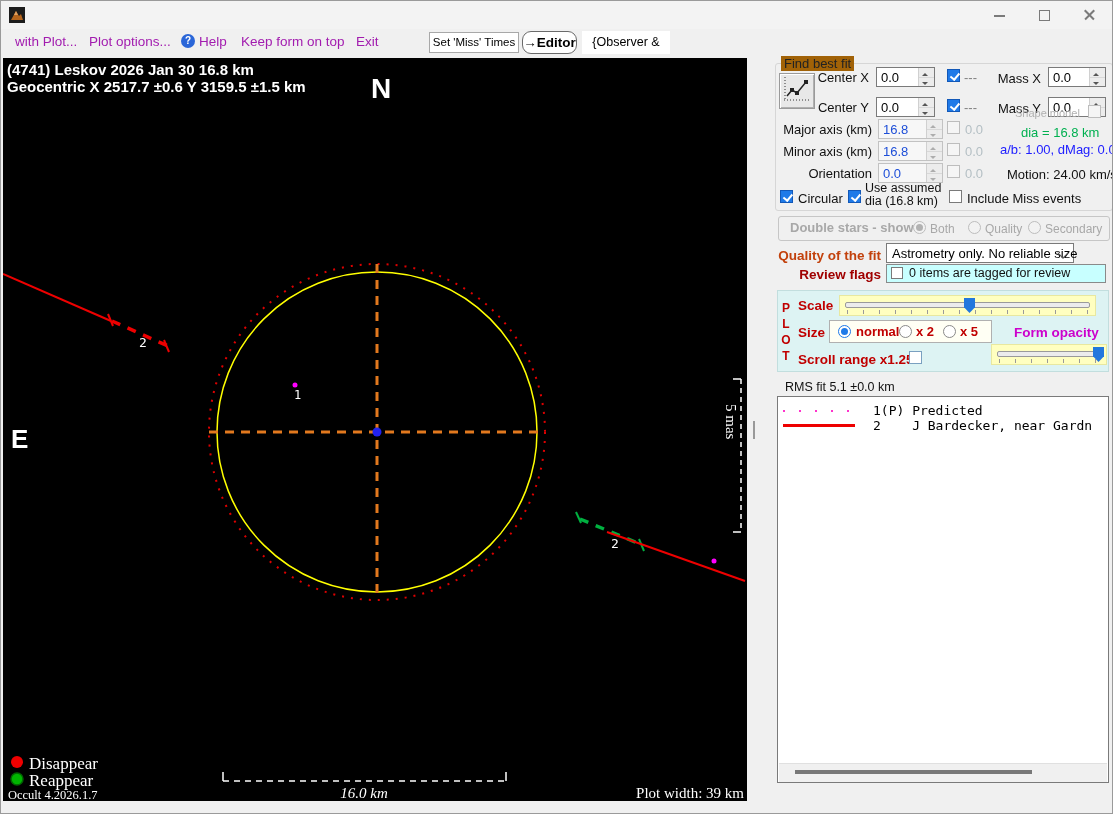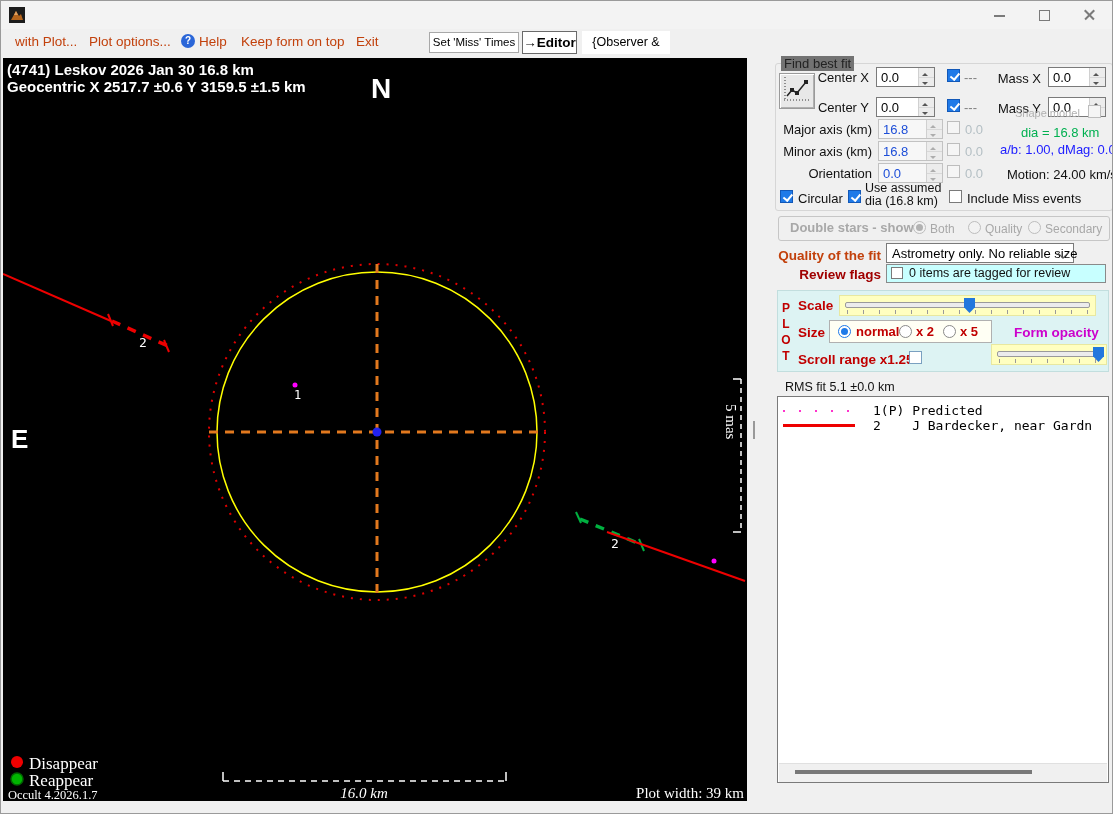--- a/index.html
+++ b/index.html
@@ -10,31 +10,31 @@
   
   .titlebar{position:absolute;left:0;top:0;right:0;height:28px;background:#f3f3f3;}
   .title-text{position:absolute;left:30px;top:7px;font-size:13px;color:#8f8f8f;white-space:nowrap;}
   .winbtn{position:absolute;top:0;width:45px;height:28px;}
   .glyph-min{position:absolute;left:17px;top:14px;width:11px;height:2px;background:#7a7a7a;}
   .glyph-max{position:absolute;left:17px;top:9px;width:9px;height:9px;border:1px solid #7a7a7a;}
   .glyph-x::before,.glyph-x::after{content:"";position:absolute;left:16px;top:13px;width:13px;height:1.5px;background:#7a7a7a;}
   .glyph-x::before{transform:rotate(45deg);}
   .glyph-x::after{transform:rotate(-45deg);}
   
-  .menu-item{position:absolute;top:33px;font-size:13.5px;color:#c2410c;white-space:nowrap;cursor:default;}
+  .menu-item{position:absolute;top:33px;font-size:13.5px;color:#a21caf;white-space:nowrap;cursor:default;}
   .help-ico{position:absolute;left:180px;top:33px;width:14px;height:14px;border-radius:50%;
             background:#2a66d8;color:#fff;font-size:10px;font-weight:bold;text-align:center;line-height:14px;}
   .mbtn{position:absolute;background:#fff;border:1px solid #a8a8a8;text-align:center;box-sizing:border-box;}
   
   .plot{position:absolute;left:2px;top:57px;width:744px;height:743px;background:#000;}
   
   .lbl{position:absolute;font-size:13px;color:#111;white-space:nowrap;}
   .r{text-align:right;}
   .grp{position:absolute;border:1px solid #d6d6d6;border-radius:3px;}
-  .grp-label{position:absolute;background:#737373;padding:0 3px;font-size:13px;color:#222;}
+  .grp-label{position:absolute;background:#a16207;padding:0 3px;font-size:13px;color:#222;}
   .spin{position:absolute;height:20px;background:#fff;border:1px solid #7a7a7a;box-sizing:border-box;font-size:13px;}
   .spin .v{position:absolute;left:4px;top:2px;}
   .spin .btns{position:absolute;top:0;right:0;bottom:0;width:15px;display:flex;flex-direction:column;border-left:1px solid #d0d0d0;}
   .spin .btns div{flex:1;position:relative;background:#ececec;}
   .spin .btns div.up{border-bottom:1px solid #d8d8d8;}
   .spin .btns div::after{content:"";position:absolute;left:3px;border:3.5px solid transparent;}
   .spin .btns div.up::after{top:2px;border-bottom-color:#555;}
   .spin .btns div.dn::after{top:4px;border-top-color:#555;}
   .spin.dis{border-color:#c2c2c2;color:#1d4ed8;background:#f7f7f7;}
   .spin.dis .btns div.up::after{border-bottom-color:#adadad;}
@@ -86,21 +86,21 @@
     <div class="winbtn glyph-x" style="right:0;"></div>
   </div>
 
   <span class="menu-item" style="left:14px;">with Plot...</span>
   <span class="menu-item" style="left:88px;">Plot options...</span>
   <span class="help-ico">?</span>
   <span class="menu-item" style="left:198px;">Help</span>
   <span class="menu-item" style="left:240px;">Keep form on top</span>
   <span class="menu-item" style="left:355px;">Exit</span>
   <div class="mbtn" style="left:428px;top:31px;width:90px;height:21px;font-size:11.5px;line-height:19px;">Set 'Miss' Times</div>
-  <div class="mbtn bold" style="left:521px;top:30px;width:55px;height:23px;font-size:13.5px;line-height:21px;border-color:#6a6a6a;">→Editor</div>
+  <div class="mbtn bold" style="left:521px;top:30px;width:55px;height:23px;font-size:13.5px;line-height:21px;border-color:#6a6a6a;border-radius:9px;">→Editor</div>
   <div class="abs" style="left:581px;top:30px;width:88px;height:23px;background:#fff;font-size:12.5px;line-height:23px;text-align:center;">{Observer &amp; time}</div>
 
   <div class="plot">
     <svg width="744" height="743" viewBox="0 0 744 743">
 
       <text x="4" y="17" fill="#fff" font-size="15" font-weight="bold">(4741) Leskov  2026 Jan 30   16.8 km</text>
       <text x="4" y="34" fill="#fff" font-size="15" font-weight="bold">Geocentric X 2517.7 ±0.6 Y 3159.5 ±1.5 km</text>
       <text x="368" y="40" fill="#fff" font-size="28" font-weight="bold">N</text>
       <text x="8" y="390" fill="#fff" font-size="26" font-weight="bold">E</text>
 

